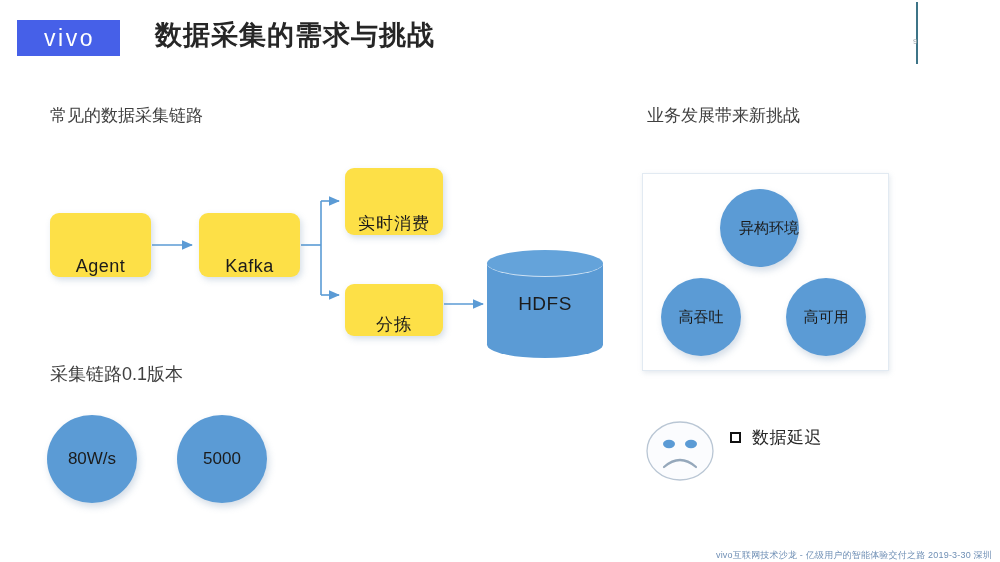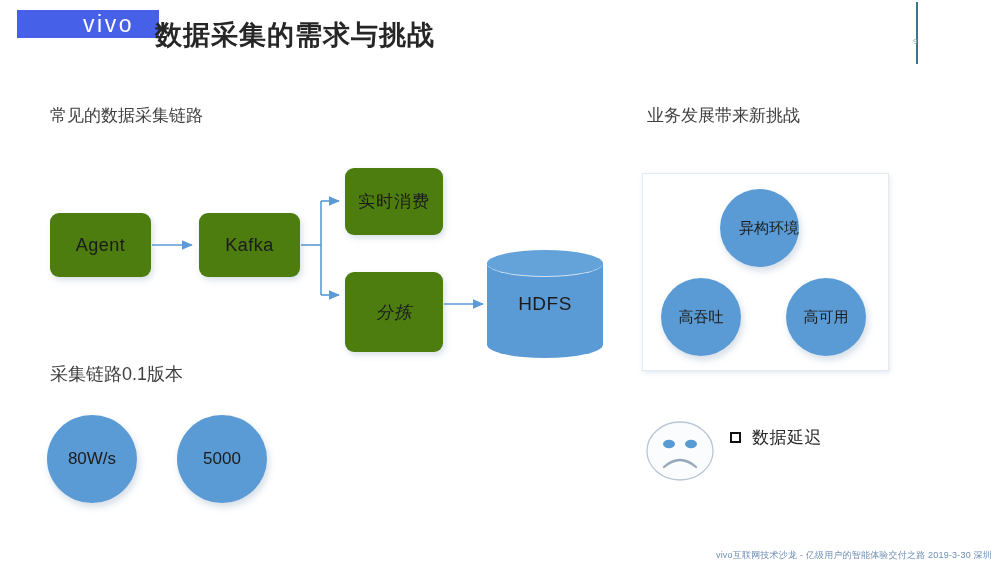--- a/index.html
+++ b/index.html
@@ -15,28 +15,27 @@
     width: 1000px;
     height: 562px;
     background: #ffffff;
     overflow: hidden;
   }
 
   
   .vivo-logo {
     position: absolute;
     left: 17px;
-    top: 10px;
+    top: 20px;
     width: 103px;
-    height: 28px;
+    height: 36px;
     background: #4660e8;
     display: flex;
     align-items: center;
     justify-content: center;
-    padding-left: 39px;
   }
   .vivo-logo .wordmark {
     color: #ffffff;
     font-size: 23px;
     letter-spacing: 2.5px;
     font-weight: 400;
     line-height: 1;
     padding-left: 2px;
   }
   .slide-title {
@@ -73,35 +72,35 @@
     color: #404040;
     white-space: nowrap;
   }
   #heading-left  { left: 50px;  top: 104px; }
   #heading-right { left: 647px; top: 104px; }
   #heading-version { left: 50px; top: 362px; font-size: 18px; color: #3f3f3f; }
 
   
   .flow-box {
     position: absolute;
-    background: #4d7c0f;
+    background: #fde047;
     border-radius: 9px;
     color: #1b1b1b;
     display: flex;
-    align-items: center;
+    align-items: flex-end;
     justify-content: center;
     box-shadow: 2px 3px 6px rgba(120,150,180,0.30);
   }
   .flow-box .label { font-size: 18px; letter-spacing: 0.5px; }
   .flow-box.cn .label { font-size: 17px; letter-spacing: 1px; }
 
   #box-agent    { left: 50px;  top: 213px; width: 101px; height: 64px; }
   #box-kafka    { left: 199px; top: 213px; width: 101px; height: 64px; }
   #box-realtime { left: 345px; top: 168px; width: 98px;  height: 67px; }
-  #box-sort     { left: 345px; top: 272px; width: 98px;  height: 80px; font-style: italic; }
+  #box-sort     { left: 345px; top: 284px; width: 98px;  height: 52px; }
 
   
   #cyl-hdfs {
     position: absolute;
     left: 487px;
     top: 250px;
     width: 116px;
     height: 108px;
   }
   #cyl-hdfs .body {

